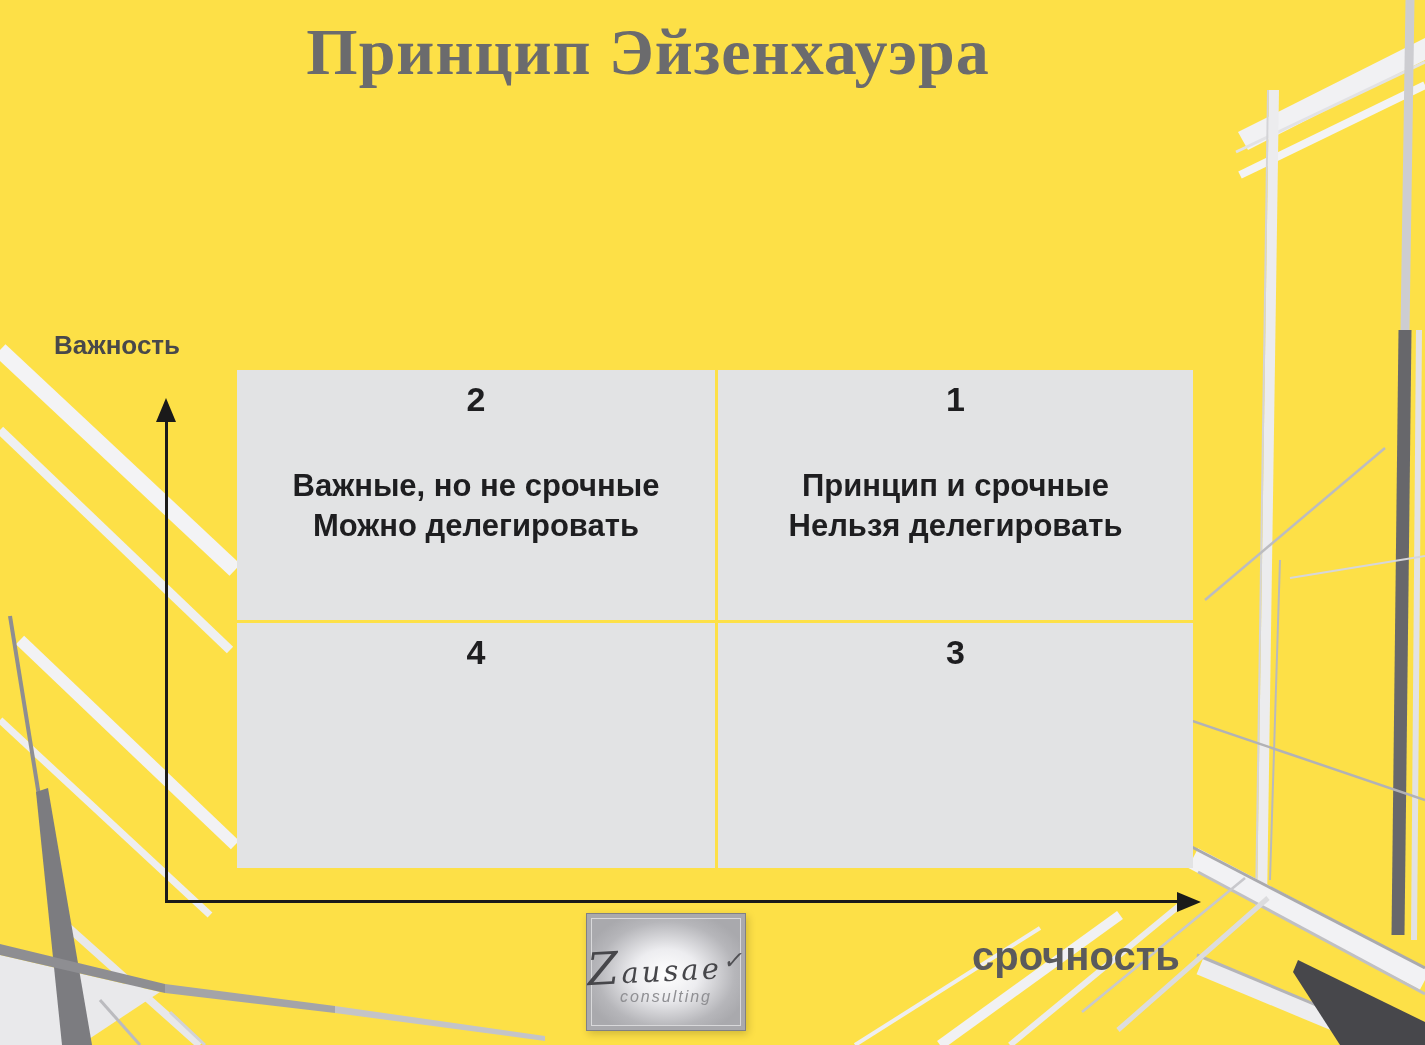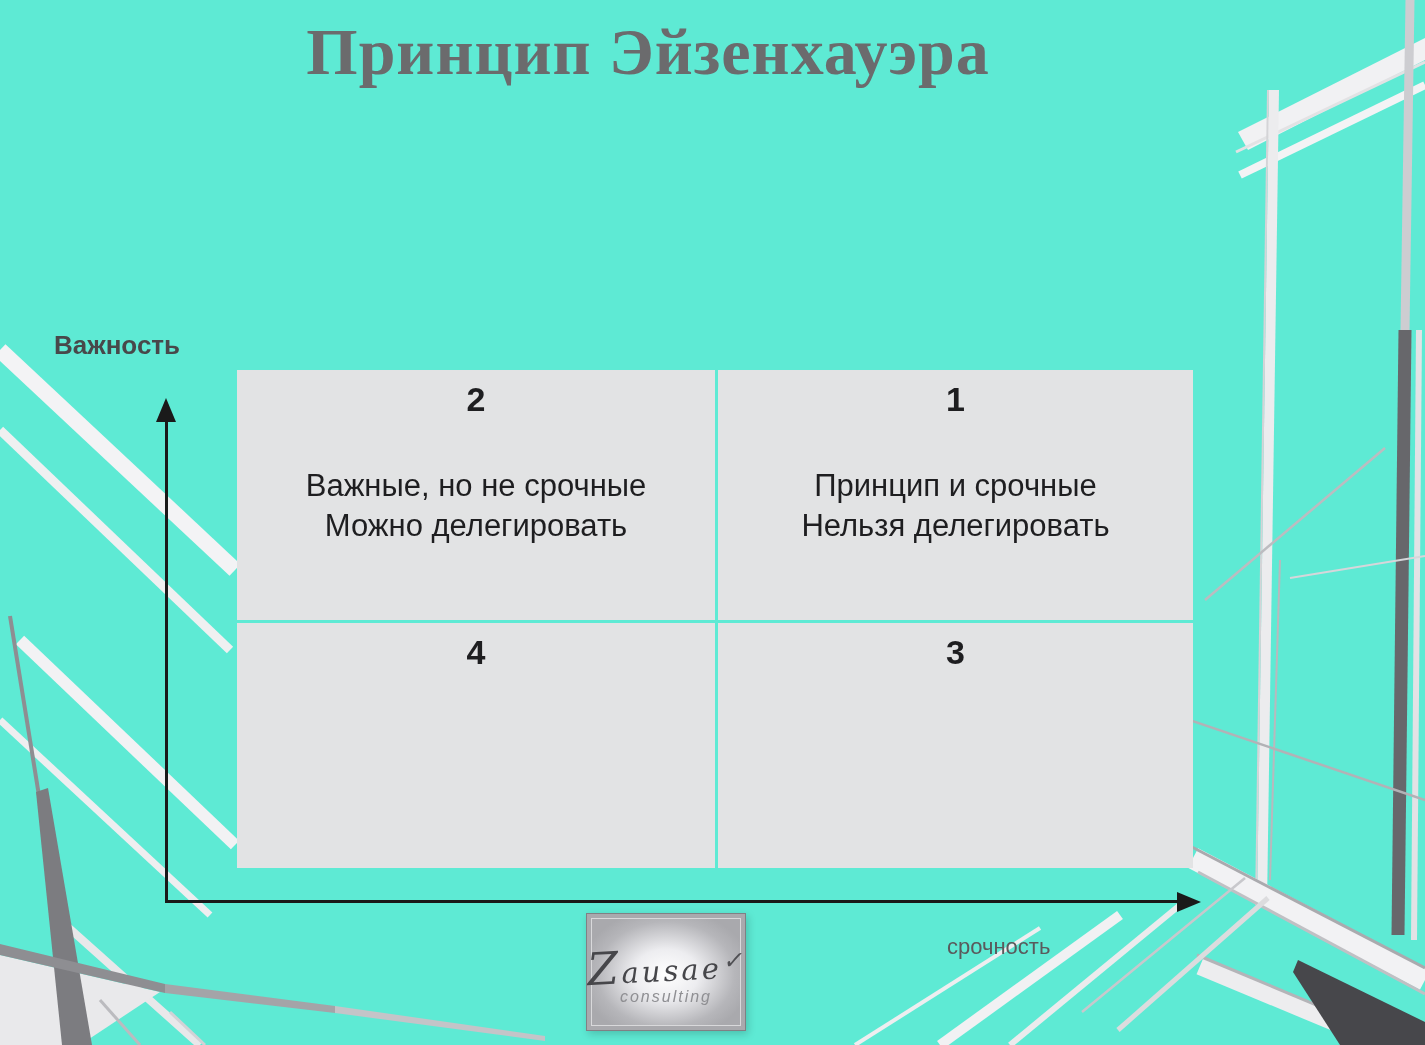--- a/index.html
+++ b/index.html
@@ -1,42 +1,42 @@
 <!DOCTYPE html>
 <html><head>
 <meta charset="utf-8">
 <style>
   html,body{margin:0;padding:0;background:#ffffff;}
-  .slide{position:relative;width:1425px;height:1045px;background:#5eead4;overflow:hidden;
+  .slide{position:relative;width:1425px;height:1045px;background:#fde047;overflow:hidden;
          font-family:"Liberation Sans",sans-serif;}
   .bg{position:absolute;left:0;top:0;z-index:0;}
 
   .title{position:absolute;left:0;top:14px;width:1296px;margin:0;text-align:center;
          font-family:"Liberation Serif",serif;font-weight:bold;font-size:66px;
          color:#6b6b6d;letter-spacing:1px;z-index:2;}
 
   .y-label{position:absolute;left:54px;top:330px;font-weight:bold;font-size:26px;color:#48484a;z-index:2;}
-  .x-label{position:absolute;left:947px;top:934px;font-weight:normal;font-size:22px;color:#5a5a5c;z-index:2;}
+  .x-label{position:absolute;left:972px;top:934px;font-weight:bold;font-size:40px;color:#5a5a5c;z-index:2;}
 
   .y-axis-line{position:absolute;left:165px;top:414px;width:3px;height:489px;background:#1a1a1a;z-index:2;}
   .y-arrowhead{position:absolute;left:156px;top:398px;width:0;height:0;
                border-left:10px solid transparent;border-right:10px solid transparent;
                border-bottom:24px solid #1a1a1a;z-index:2;}
   .x-axis-line{position:absolute;left:165px;top:900px;width:1014px;height:3px;background:#1a1a1a;z-index:2;}
   .x-arrowhead{position:absolute;left:1177px;top:892px;width:0;height:0;
                border-top:10px solid transparent;border-bottom:10px solid transparent;
                border-left:24px solid #1a1a1a;z-index:2;}
 
   .matrix{position:absolute;left:237px;top:370px;width:956px;height:498px;z-index:2;
           display:grid;grid-template-columns:478px 475px;grid-template-rows:250px 245px;gap:3px;}
   .quadrant{background:#e2e3e4;display:flex;flex-direction:column;align-items:center;
             padding-top:10px;box-sizing:border-box;}
   .q-number{font-weight:bold;font-size:34px;color:#1e1e20;}
   .q-text{flex:1;display:flex;align-items:center;justify-content:center;text-align:center;
-          white-space:pre-line;font-weight:normal;font-size:31px;line-height:40px;
+          white-space:pre-line;font-weight:bold;font-size:31px;line-height:40px;
           color:#1e1e20;padding-bottom:28px;}
 
   .logo{position:absolute;left:586px;top:913px;width:160px;height:118px;z-index:3;
         background:#a9a9ad;border:1px solid #808084;padding:4px;box-sizing:border-box;
         box-shadow:2px 3px 8px rgba(0,0,0,0.18);}
   .logo-inner{width:100%;height:100%;box-sizing:border-box;border:1px solid #d9d9db;
         background:radial-gradient(ellipse 58% 62% at 50% 52%, #ffffff 0%, #ededf0 38%, #b6b6ba 80%, #a9a9ad 100%);
         display:flex;flex-direction:column;align-items:center;justify-content:center;}
   .logo-name{display:flex;align-items:baseline;transform:rotate(-3deg);
         font-family:"DejaVu Serif",serif;font-style:italic;font-size:29px;

